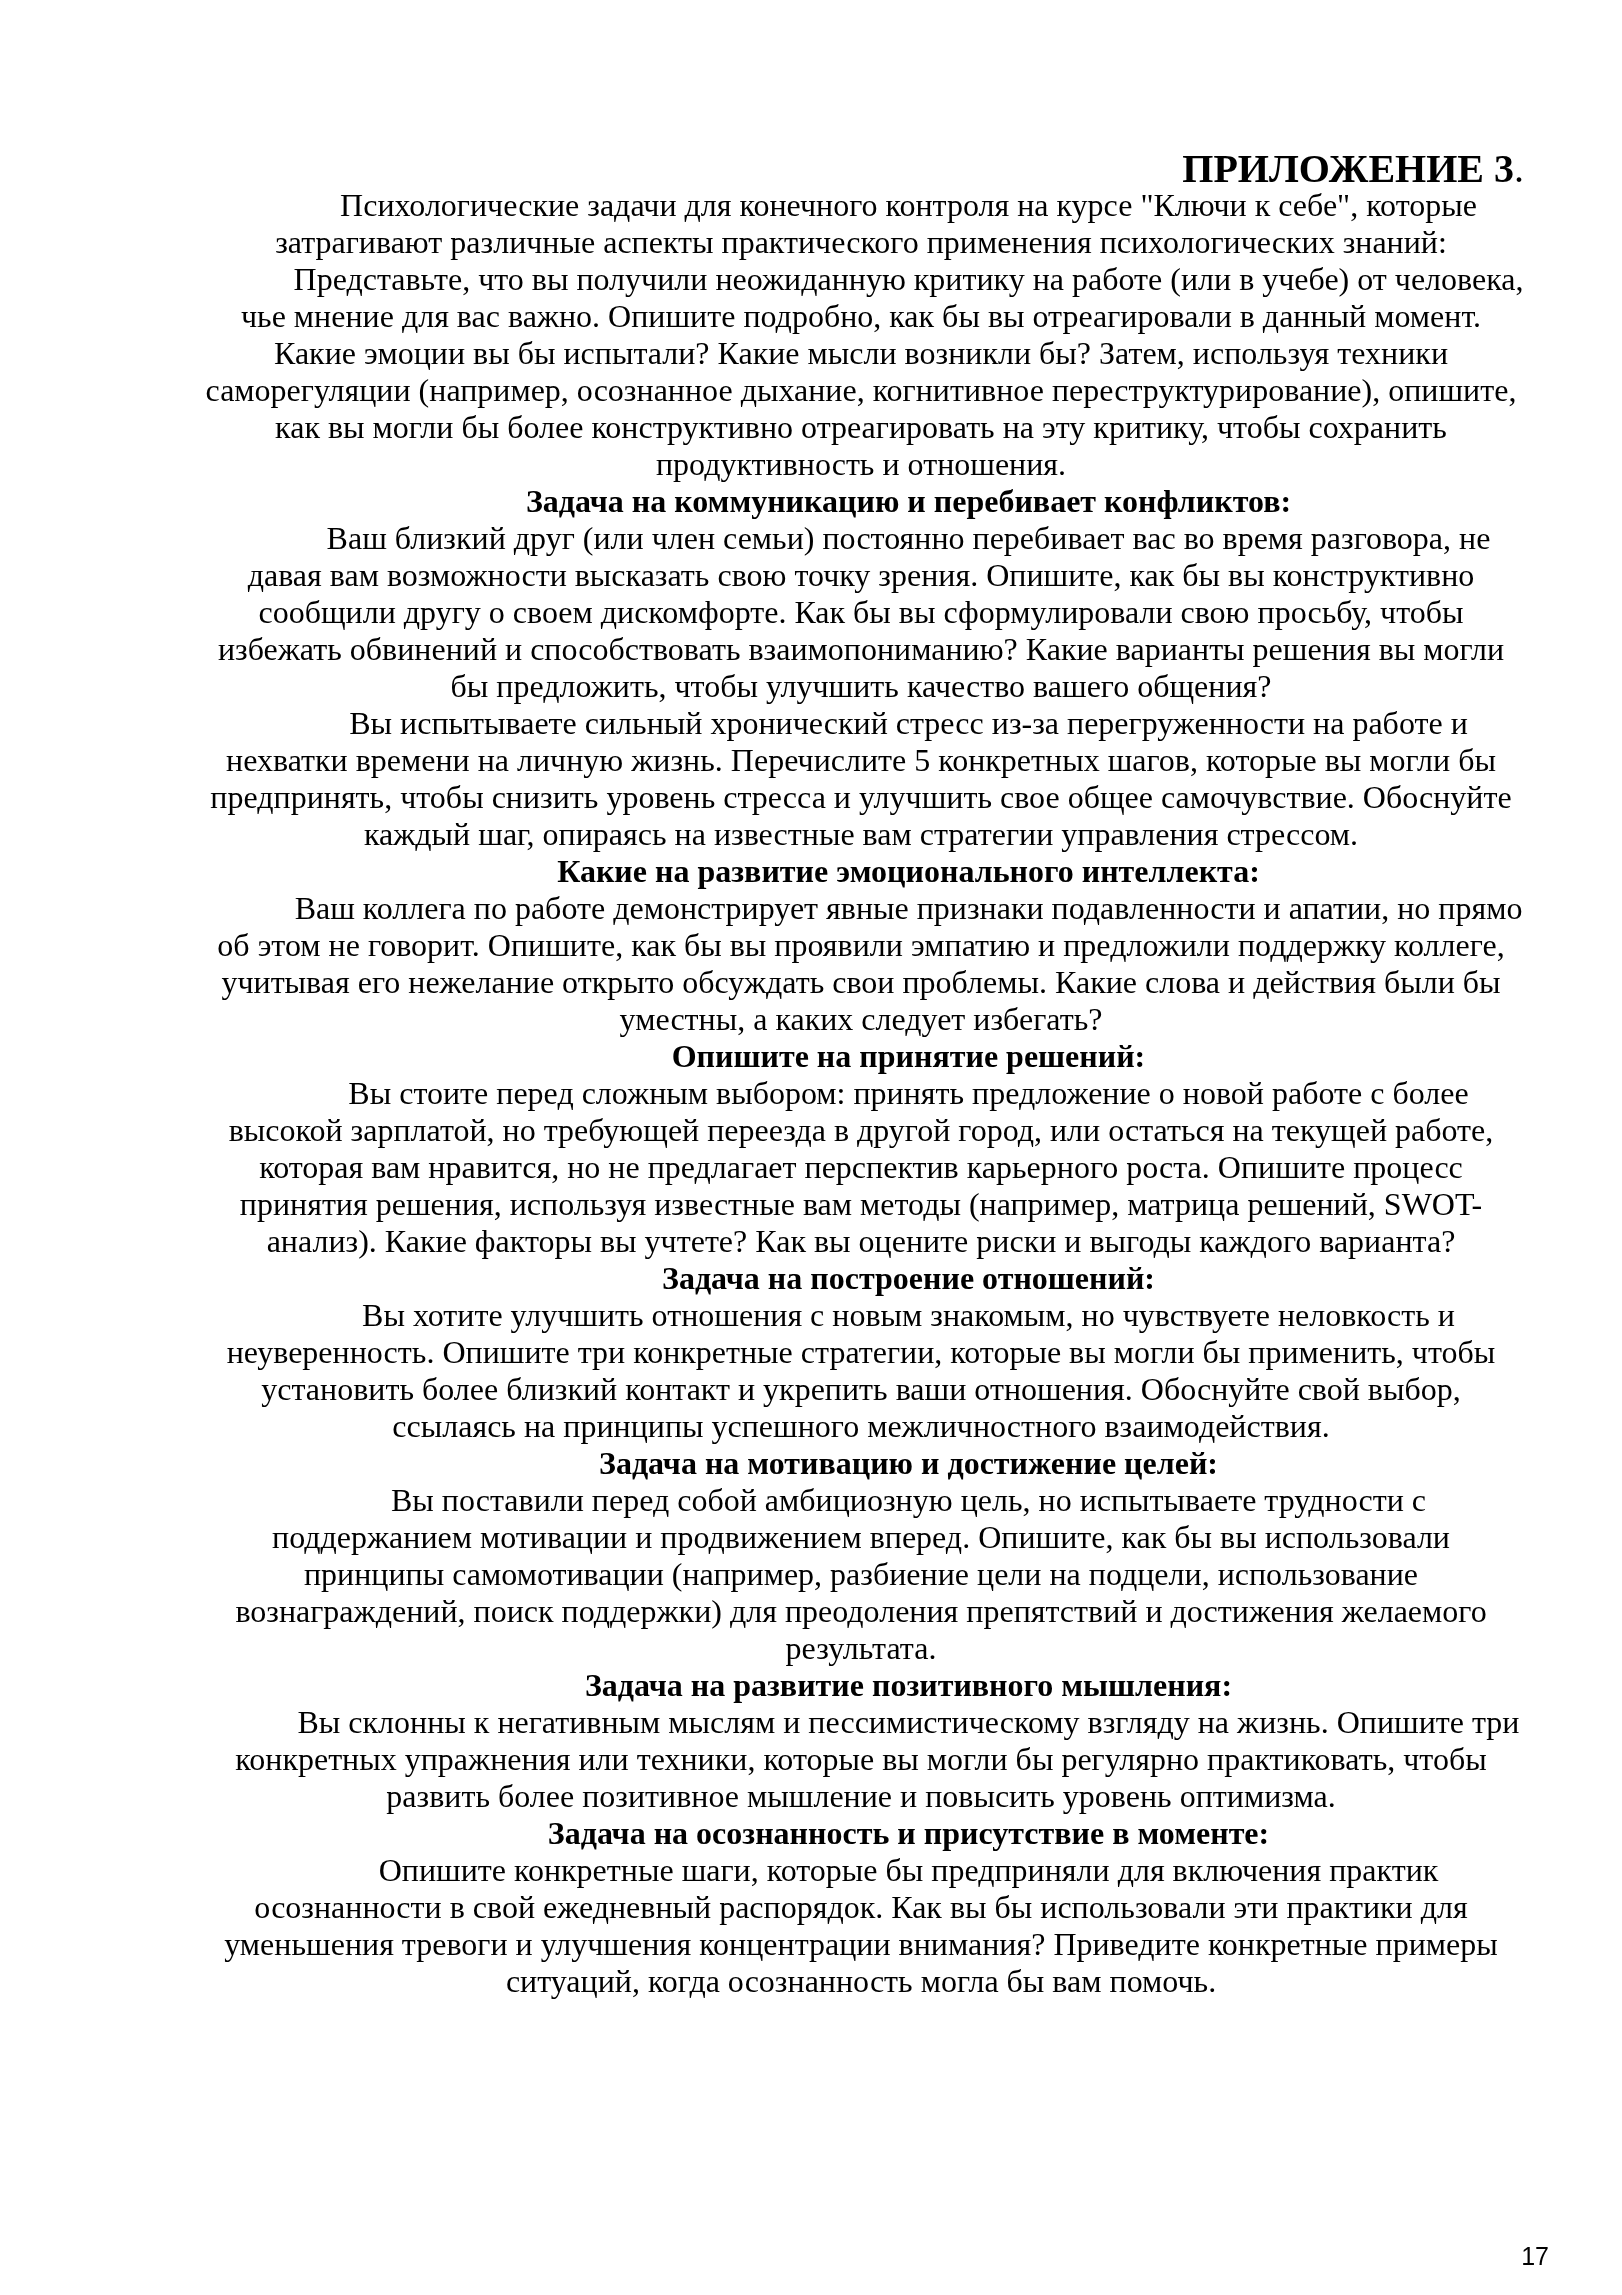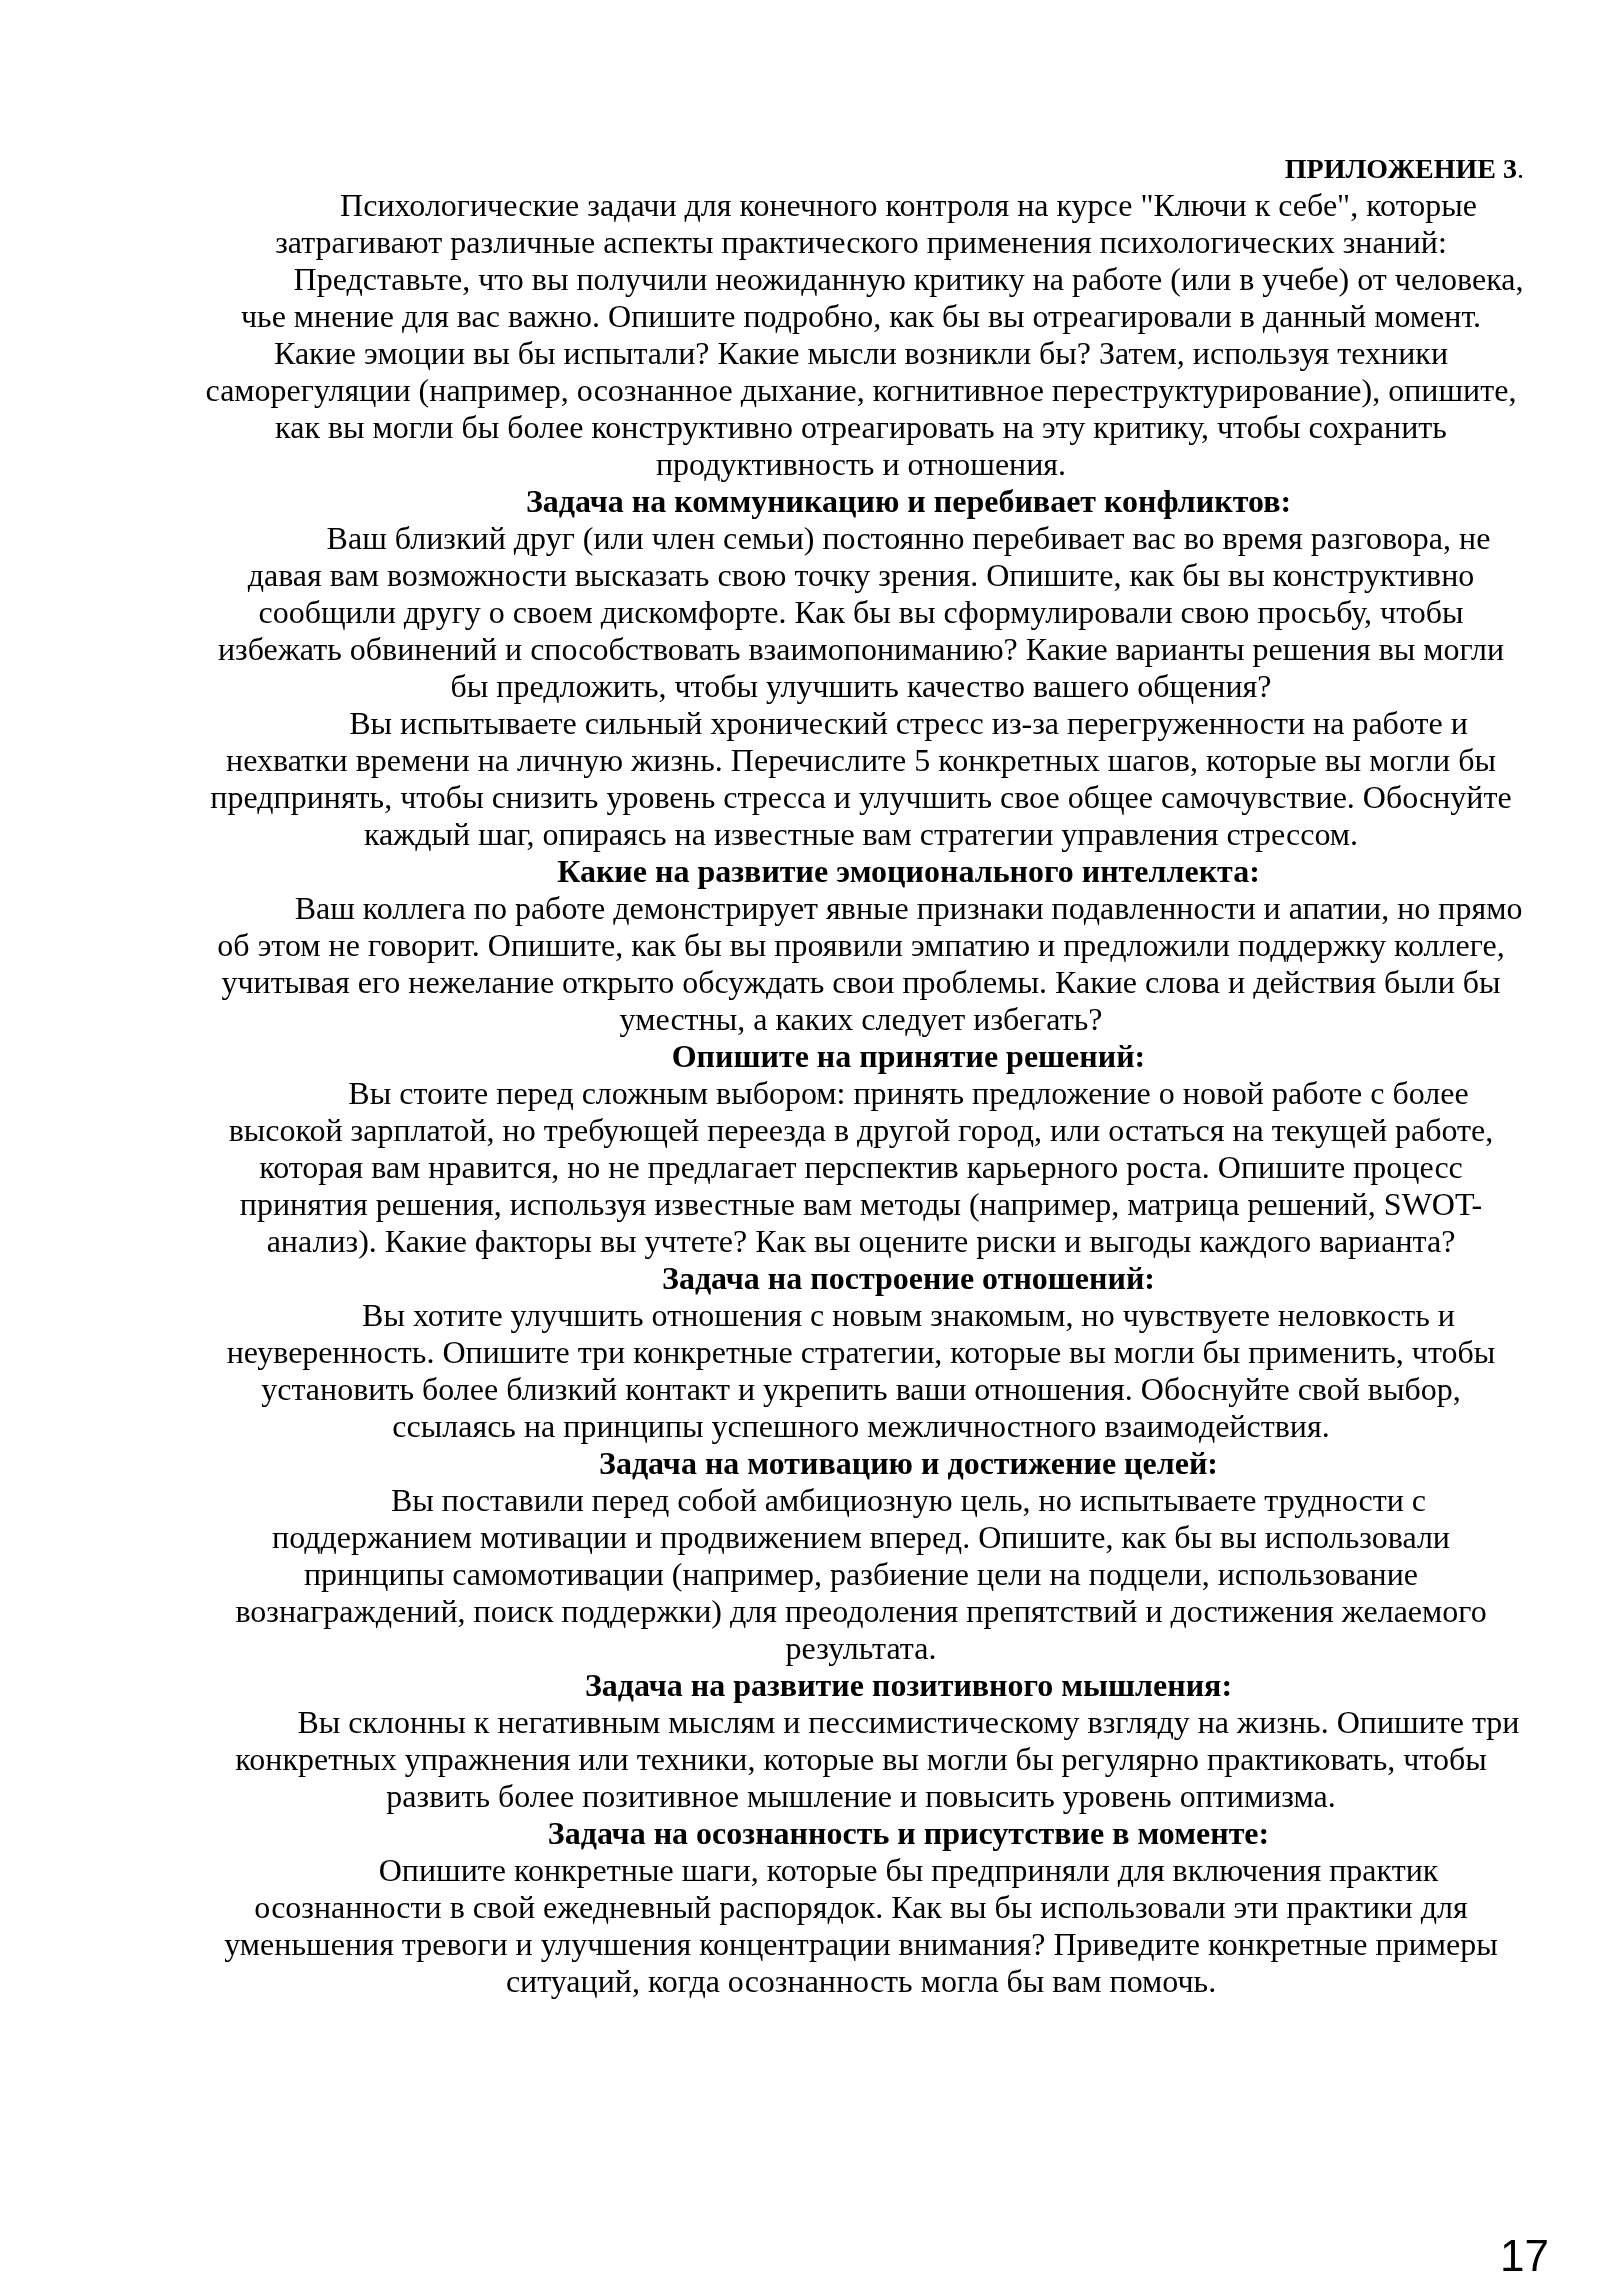--- a/index.html
+++ b/index.html
@@ -20,41 +20,41 @@
     position: absolute;
     left: 198px;
     top: 150px;
     width: 1326px;
     font-size: 32px;
     line-height: 37px;
   }
   .doc-title {
     margin: 0;
     text-align: right;
-    font-size: 28px;
+    font-size: 40px;
     line-height: 37px;
     font-weight: normal;
   }
   .doc-title .bold {
     font-weight: bold;
   }
   .content p {
     margin: 0;
     text-indent: 95px;
     text-align: center;
   }
   .content p.heading {
     font-weight: bold;
   }
   .footer-pagenum {
     position: absolute;
     right: 73px;
     top: 2237px;
     font-family: "Liberation Sans", "DejaVu Sans", sans-serif;
-    font-size: 44px;
+    font-size: 25px;
     line-height: 38px;
     color: #000000;
   }
 </style>
 </head>
 <body>
 
 <div class="page">
   <div class="content">
     <h1 class="doc-title"><span class="bold">ПРИЛОЖЕНИЕ 3</span><span>.</span></h1>

